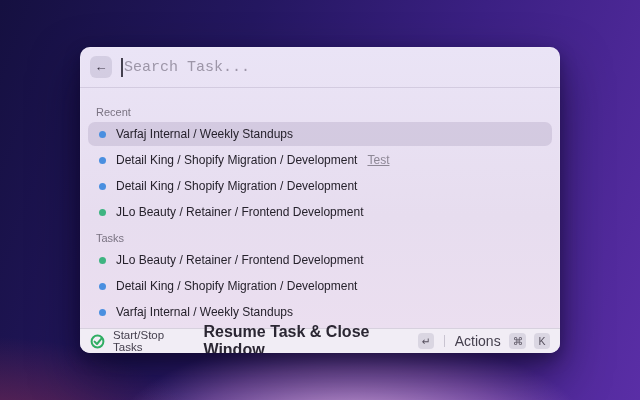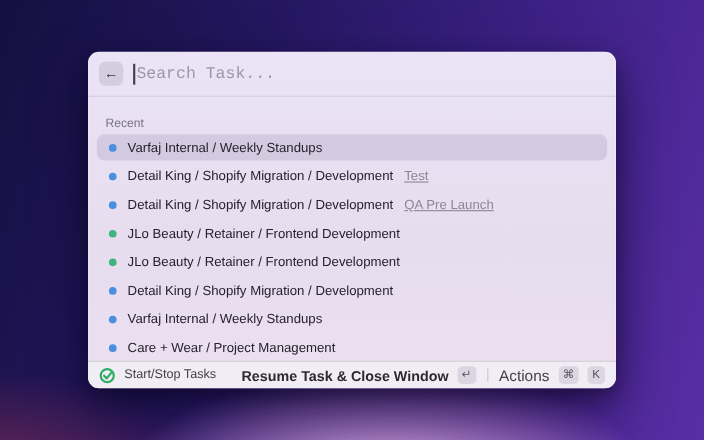--- a/index.html
+++ b/index.html
@@ -71,21 +71,21 @@
   
   .footer {
     position: absolute; left: 0; right: 0; bottom: 0; height: 25px;
     background: rgba(241,238,245,0.92);
     border-top: 1px solid rgba(80,65,105,0.16);
     display: flex; align-items: center;
     padding: 0 10px; gap: 8px;
   }
   .footer .app-label { font-size: 11.5px; color: #45404e; }
   .footer .spacer { flex: 1; }
-  .footer .primary-action { font-size: 13px; font-weight: 700; color: #2b2733; }
+  .footer .primary-action { font-size: 16px; font-weight: 700; color: #2b2733; }
   .kbd {
     display: inline-block; min-width: 16px; height: 16px;
     padding: 0 4px; border-radius: 4px;
     background: rgba(72,58,98,0.13);
     color: #57515f; font-size: 10.5px; line-height: 16px; text-align: center;
     cursor: pointer;
   }
   .vsep { width: 1px; height: 12px; background: rgba(60,50,80,0.22); margin: 0 2px; }
   .footer .actions-label { font-size: 14px; font-weight: 500; color: #45404e; cursor: pointer; }
   .check-icon { width: 15px; height: 15px; flex: 0 0 auto; display: block; }
@@ -113,29 +113,29 @@
         <span class="subtitle"></span>
       </div>
       <div class="row">
         <span class="dot blue"></span>
         <span class="title">Detail King / Shopify Migration / Development</span>
         <span class="subtitle">Test</span>
       </div>
       <div class="row">
         <span class="dot blue"></span>
         <span class="title">Detail King / Shopify Migration / Development</span>
-        <span class="subtitle">QA Pre Launch</span>
       </div>
       <div class="row">
         <span class="dot green"></span>
         <span class="title">JLo Beauty / Retainer / Frontend Development</span>
       </div>
     </div>
 
     <div class="section">
+      <div class="section-label">Tasks</div>
       <div class="row">
         <span class="dot green"></span>
         <span class="title">JLo Beauty / Retainer / Frontend Development</span>
       </div>
       <div class="row">
         <span class="dot blue"></span>
         <span class="title">Detail King / Shopify Migration / Development</span>
       </div>
       <div class="row">
         <span class="dot blue"></span>

